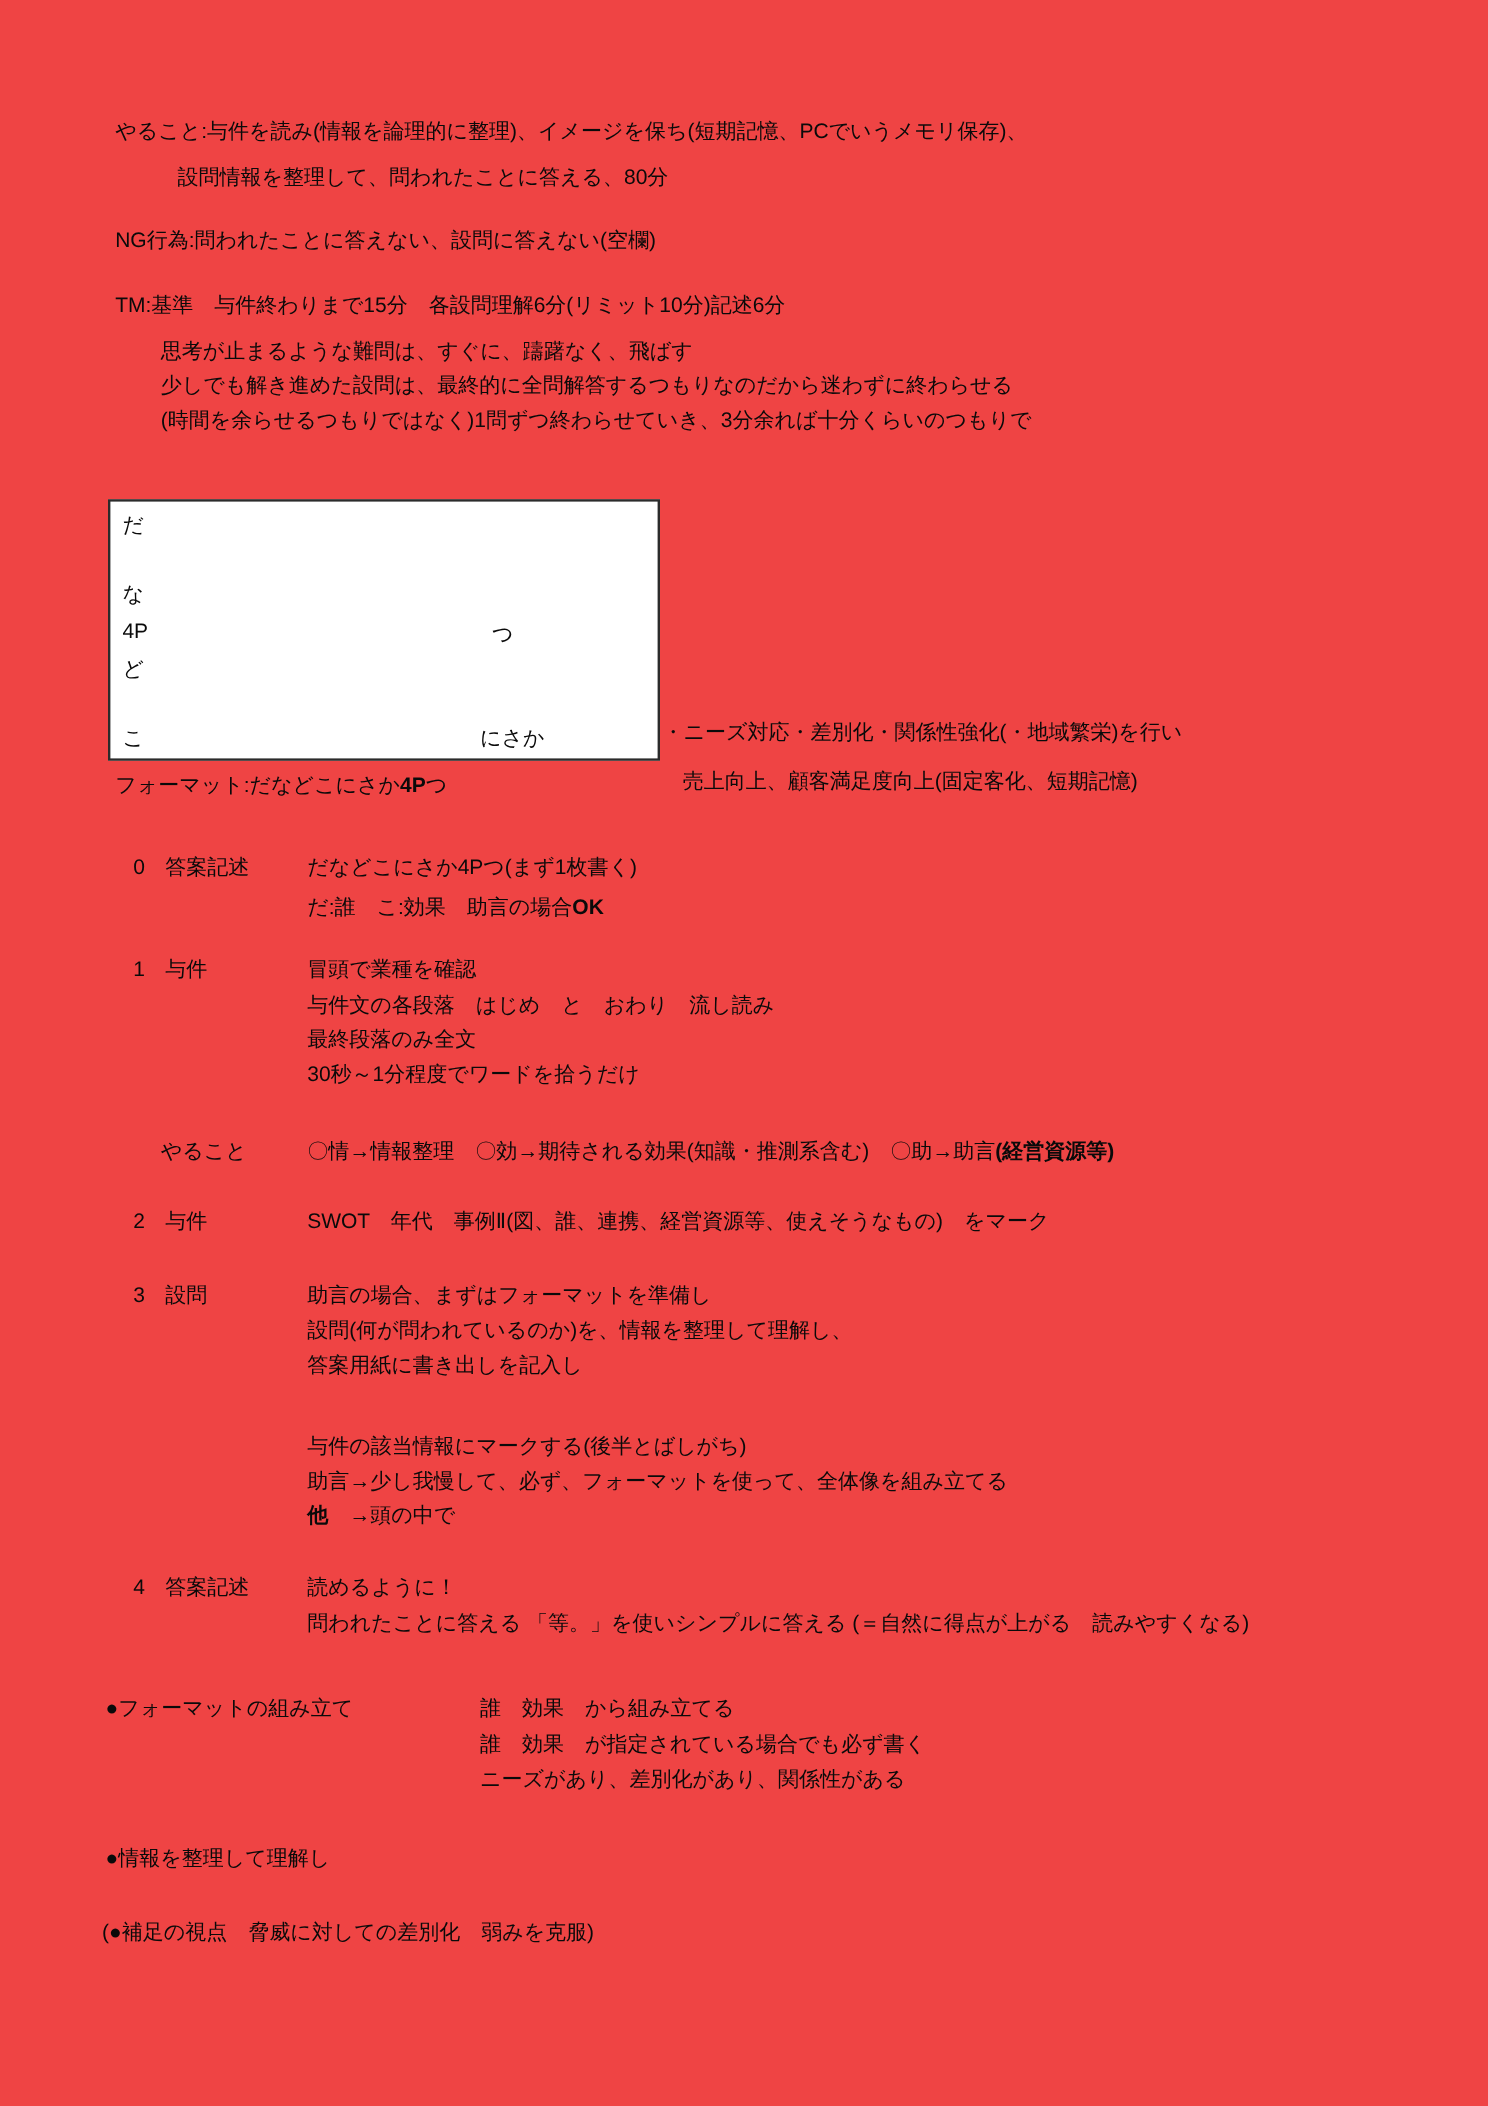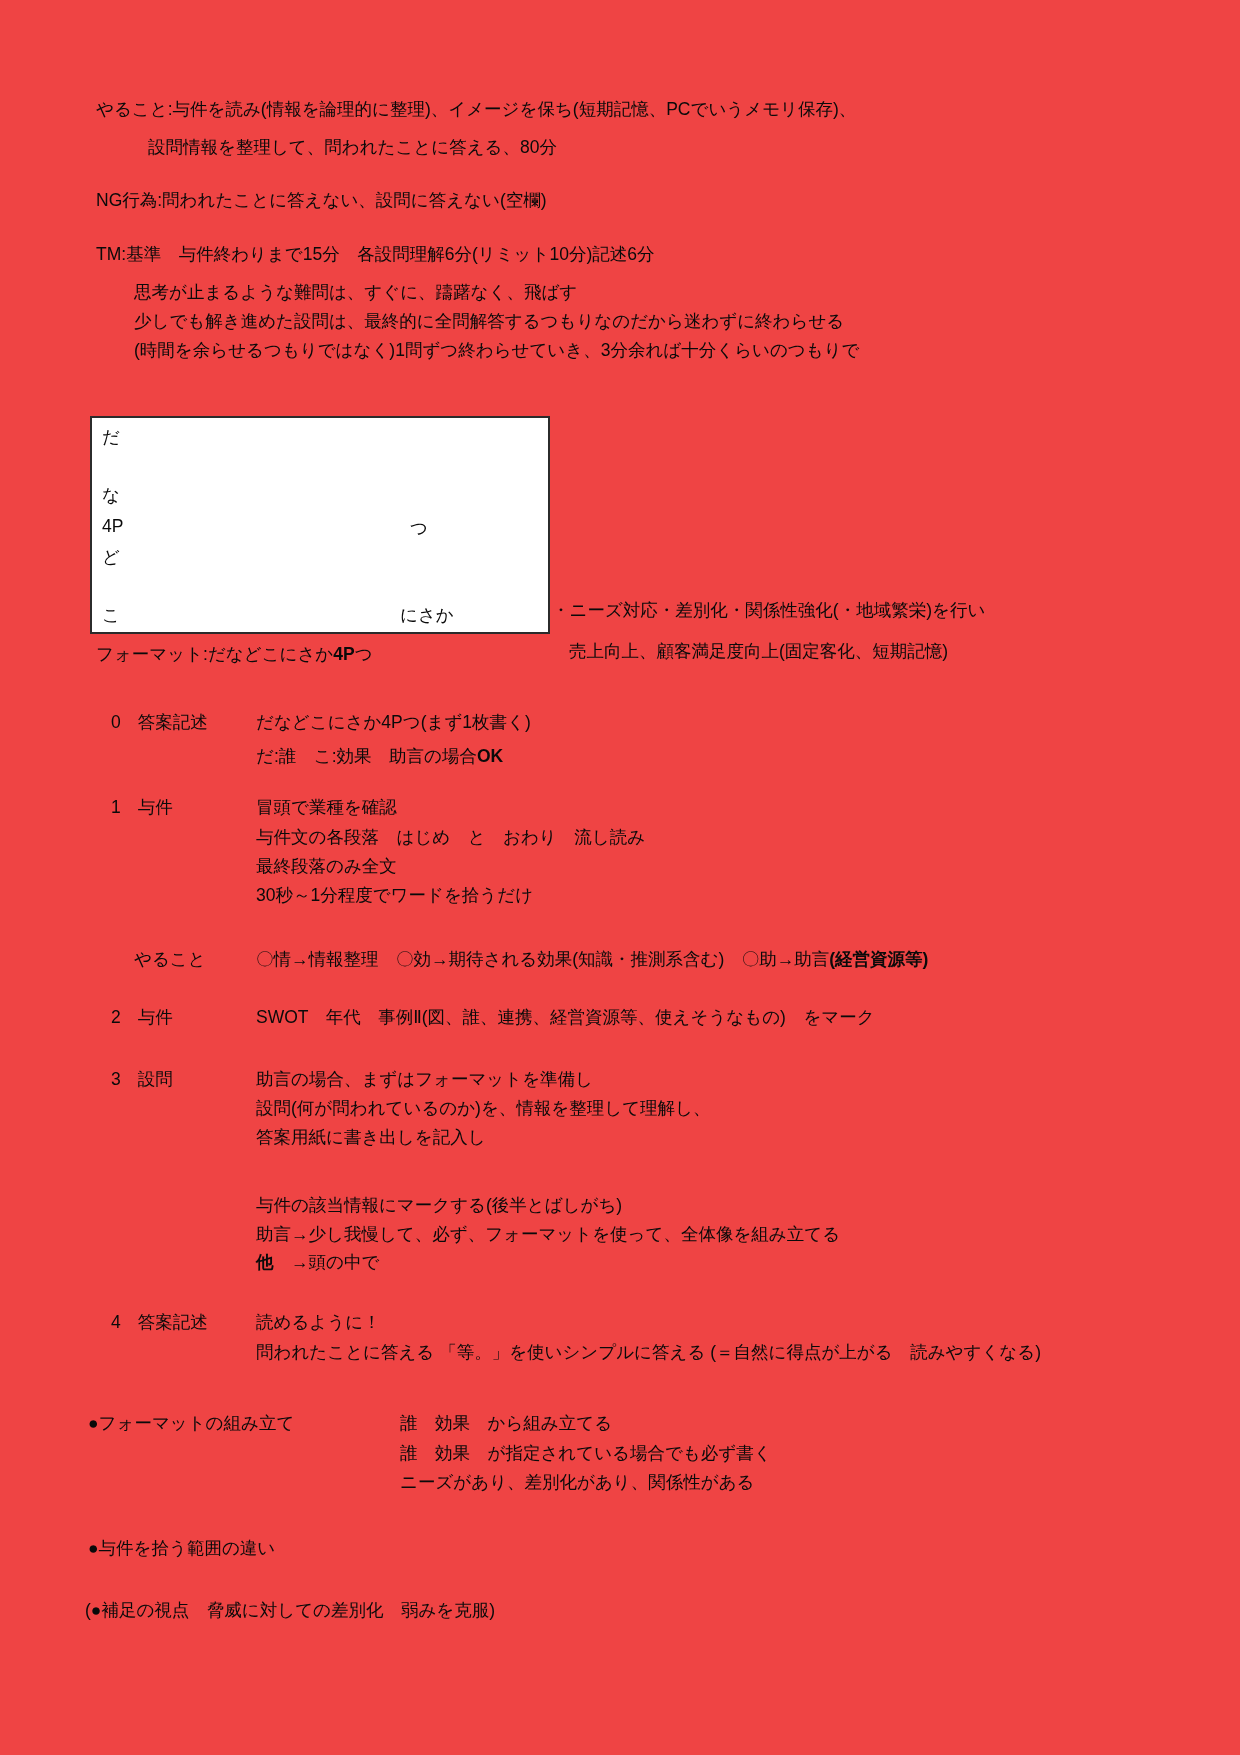--- a/index.html
+++ b/index.html
@@ -89,17 +89,17 @@
 
   <div class="line" style="left:111px;top:1311px"><span>4</span><span class="seclabel">答案記述</span></div>
   <div class="line" style="left:256px;top:1311px">読めるように！</div>
   <div class="line" style="left:256px;top:1341px">問われたことに答える 「等。」を使いシンプルに答える (＝自然に得点が上がる　読みやすくなる)</div>
 
   <div class="line" style="left:88px;top:1412px">●フォーマットの組み立て</div>
   <div class="line" style="left:400px;top:1412px">誰　効果　から組み立てる</div>
   <div class="line" style="left:400px;top:1442px">誰　効果　が指定されている場合でも必ず書く</div>
   <div class="line" style="left:400px;top:1471px">ニーズがあり、差別化があり、関係性がある</div>
 
-  <div class="line" style="left:88px;top:1537px">●与件を拾う範囲の違い</div>
+  <div class="line" style="left:88px;top:1537px">●情報を整理して理解し</div>
 
   <div class="line" style="left:85px;top:1599px">(●補足の視点　脅威に対しての差別化　弱みを克服)</div>
 
 </div>
 
 </body></html>

